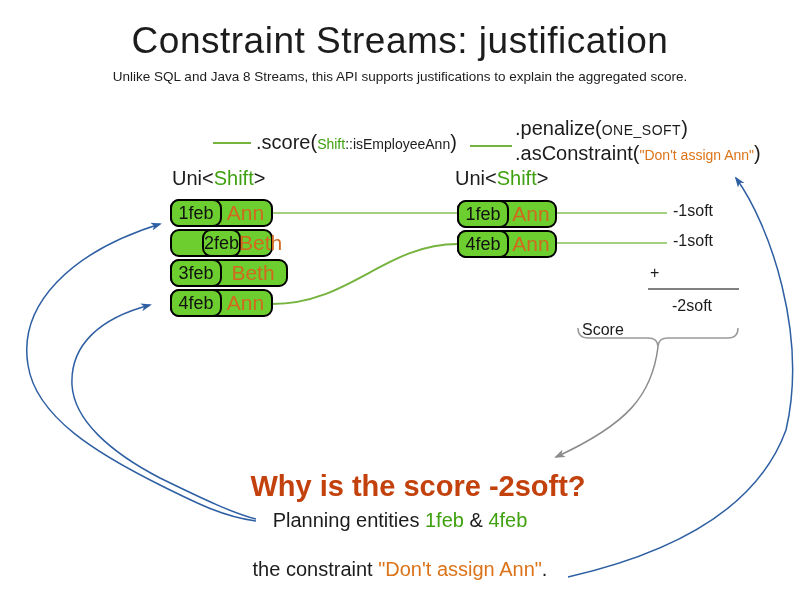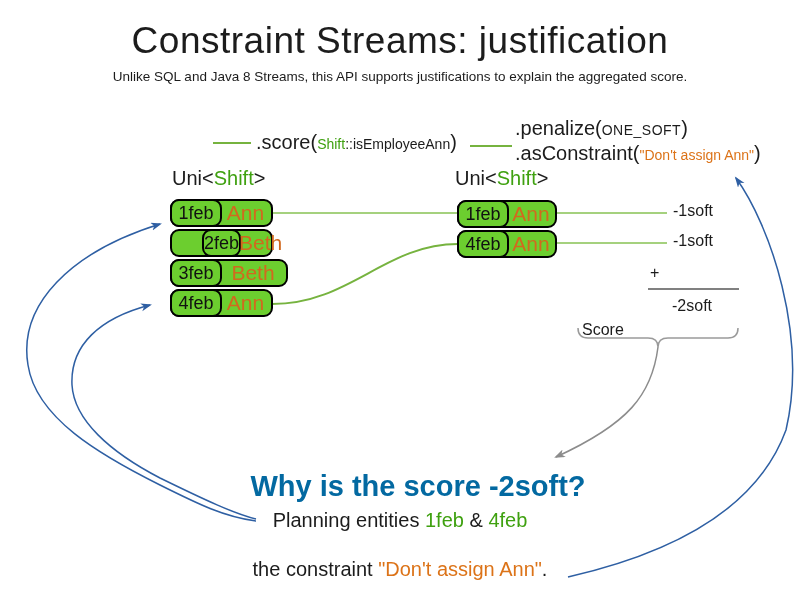--- a/index.html
+++ b/index.html
@@ -16,21 +16,21 @@
   .wires{position:absolute;left:0;top:0;z-index:0;}
   .txt{z-index:2;}
   .row{position:absolute;z-index:2;height:28px;background:#6cce2f;border:2px solid #000;
        border-radius:9px;box-sizing:border-box;display:flex;align-items:stretch;}
   .row .date{width:52px;margin:-2px;background:#6cce2f;border:2px solid #000;border-radius:9px;
        box-sizing:border-box;display:flex;align-items:center;justify-content:center;
        font-size:18px;color:#111;}
   .row .name{flex:1;display:flex;align-items:center;justify-content:center;
        font-size:21px;color:#d2691e;}
   .score-txt{font-size:16px;}
-  .why{font-size:29px;font-weight:bold;color:#0369a1;padding-left:36px;}
+  .why{font-size:29px;font-weight:bold;color:#c2410c;padding-left:36px;}
   .expl{font-size:20px;}
 </style>
 </head>
 <body>
 
 <div class="stage">
 
   <svg class="wires" width="800" height="600" viewBox="0 0 800 600">
     <defs>
       <marker id="arrBlue" markerWidth="12" markerHeight="10" refX="9" refY="4" orient="auto" markerUnits="userSpaceOnUse">

